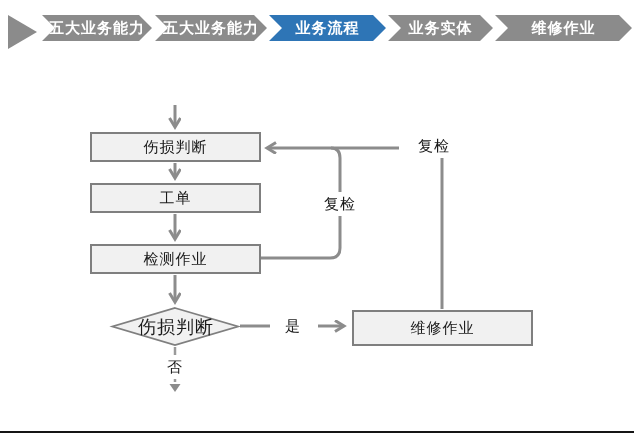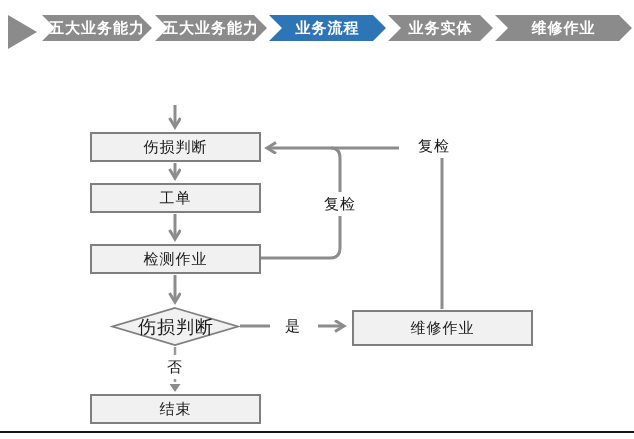--- a/index.html
+++ b/index.html
@@ -91,21 +91,20 @@
     <path d="M399 148 L268 148" fill="none" stroke="#8c8c8c" stroke-width="3" marker-end="url(#vhead)"></path>
 
     <polygon points="175,308 238,326.5 175,345 112.5,326.5" fill="#f1f1f1" stroke="#7f7f7f" stroke-width="1.8"></polygon>
   </svg>
 
   <div class="node n-plan">伤损判断</div>
   <div class="node n-order">工单</div>
   <div class="node n-inspect">检测作业</div>
   <div class="diamond-label">伤损判断</div>
   <div class="node n-repair">维修作业</div>
-  <div class="node n-end">结束</div>
 
   <div class="edge-label lbl-recheck-inner">复检</div>
   <div class="edge-label lbl-recheck-outer">复检</div>
   <div class="edge-label lbl-yes">是</div>
   <div class="edge-label lbl-no">否</div>
 
   <div class="bottom-rule"></div>
 </div>
 
 </body></html>

